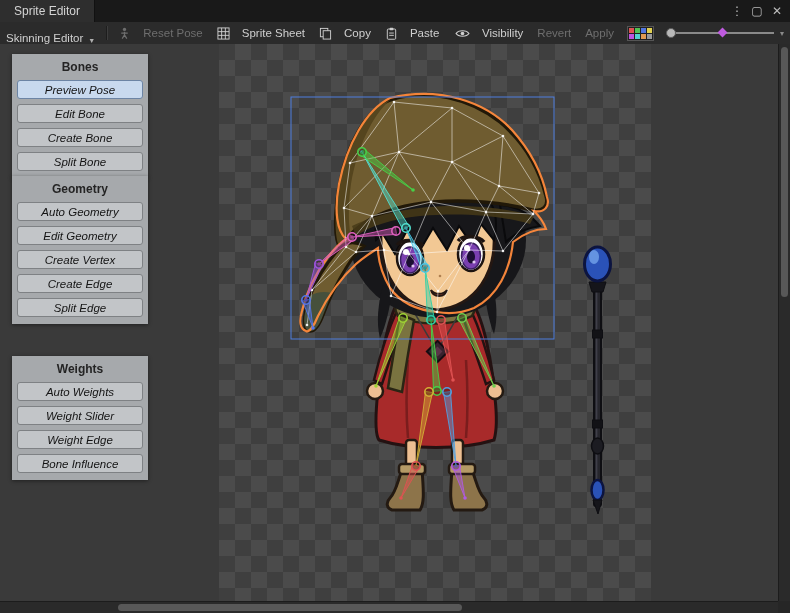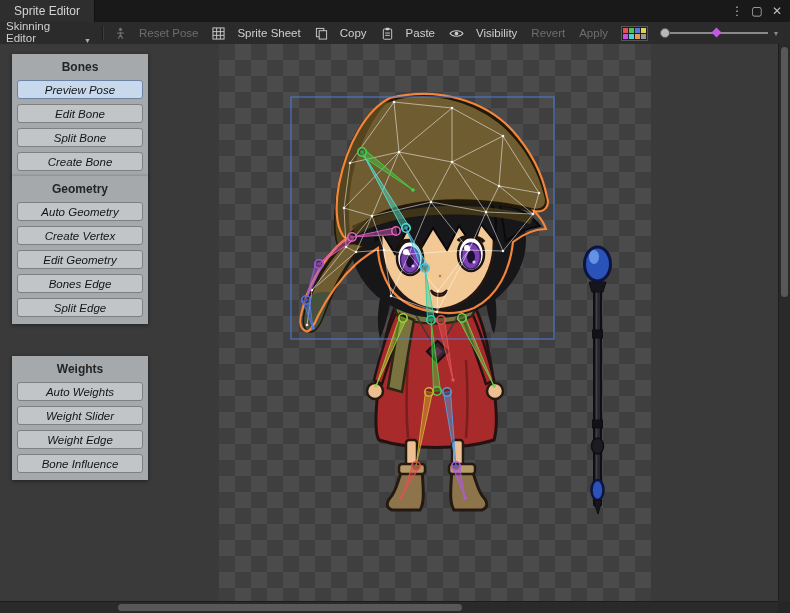--- a/index.html
+++ b/index.html
@@ -14,21 +14,21 @@
     line-height:18px;text-align:center;padding:0;cursor:default;font-family:inherit;}
   
   .toolbar{position:absolute;left:0;top:22px;width:790px;height:22px;background:#2b2b2b;
     border-bottom:1px solid #161616;display:flex;align-items:center;font-size:11.5px;color:#cfcfcf;}
   .tb-dropdown{display:flex;align-items:flex-end;gap:5px;padding:0 8px 0 6px;height:22px;cursor:default;}
   .tb-dropdown .caret{font-size:7px;color:#b0b0b0;}
   .tb-sep{width:1px;height:14px;background:#1d1d1d;border-right:1px solid #3d3d3d;margin:0 3px;}
   .tb-btn{display:flex;align-items:center;gap:12px;padding:0 7px;height:22px;cursor:default;white-space:nowrap;}
   .tb-btn svg{flex:0 0 auto;}
   .tb-btn.disabled{color:#6e6e6e;}
-  .tb-right{margin-left:auto;display:flex;align-items:center;padding-right:8px;}
+  .tb-right{margin-left:auto;display:flex;align-items:center;padding-right:2px;}
   .palette-icon{display:grid;grid-template-columns:repeat(4,5px);grid-auto-rows:5px;gap:1px;
     padding:1px;background:#202020;border:1px solid #555;margin:0 6px;}
   .palette-icon span{display:block;width:5px;height:5px;}
   .slider{position:relative;width:112px;height:22px;margin-left:4px;}
   .slider .track{position:absolute;left:2px;right:2px;top:10px;height:2px;background:#8a8a8a;}
   .slider .knob{position:absolute;left:2px;top:6px;width:10px;height:10px;border-radius:50%;
     background:#b9b9b9;border:1px solid #5c5c5c;box-sizing:border-box;}
   .slider .marker{position:absolute;left:55px;top:7px;width:7px;height:7px;transform:rotate(45deg);}
   .overflow-caret{color:#8a8a8a;font-size:8px;padding:0 4px;}
   
@@ -347,30 +347,30 @@
           <polygon points="452.63072170946134,466.947609519214 459.36927829053866,465.052390480786 465,498" fill="#b05be0" fill-opacity="0.45" stroke="#b05be0" stroke-width="1" stroke-opacity="0.9"></polygon>
           <circle cx="456" cy="466" r="4.2" fill="rgba(0,0,0,0.25)" stroke="#b05be0" stroke-width="1.6"></circle>
           <circle cx="465" cy="498" r="1.8" fill="#b05be0"></circle>
         </g>
     </svg>
 
     <div class="panel" style="top:10px;">
       <div class="panel-title">Bones</div>
       <button class="tool-btn selected">Preview Pose</button>
       <button class="tool-btn">Edit Bone</button>
+      <button class="tool-btn">Create Bone</button>
       <button class="tool-btn">Split Bone</button>
-      <button class="tool-btn">Create Bone</button>
     </div>
 
     <div class="panel" style="top:132px;">
       <div class="panel-title">Geometry</div>
       <button class="tool-btn">Auto Geometry</button>
+      <button class="tool-btn">Edit Geometry</button>
       <button class="tool-btn">Create Vertex</button>
-      <button class="tool-btn">Edit Geometry</button>
-      <button class="tool-btn">Bones Edge</button>
+      <button class="tool-btn">Create Edge</button>
       <button class="tool-btn">Split Edge</button>
     </div>
 
     <div class="panel" style="top:312px;">
       <div class="panel-title">Weights</div>
       <button class="tool-btn">Auto Weights</button>
       <button class="tool-btn">Weight Slider</button>
       <button class="tool-btn">Weight Edge</button>
       <button class="tool-btn">Bone Influence</button>
     </div>

